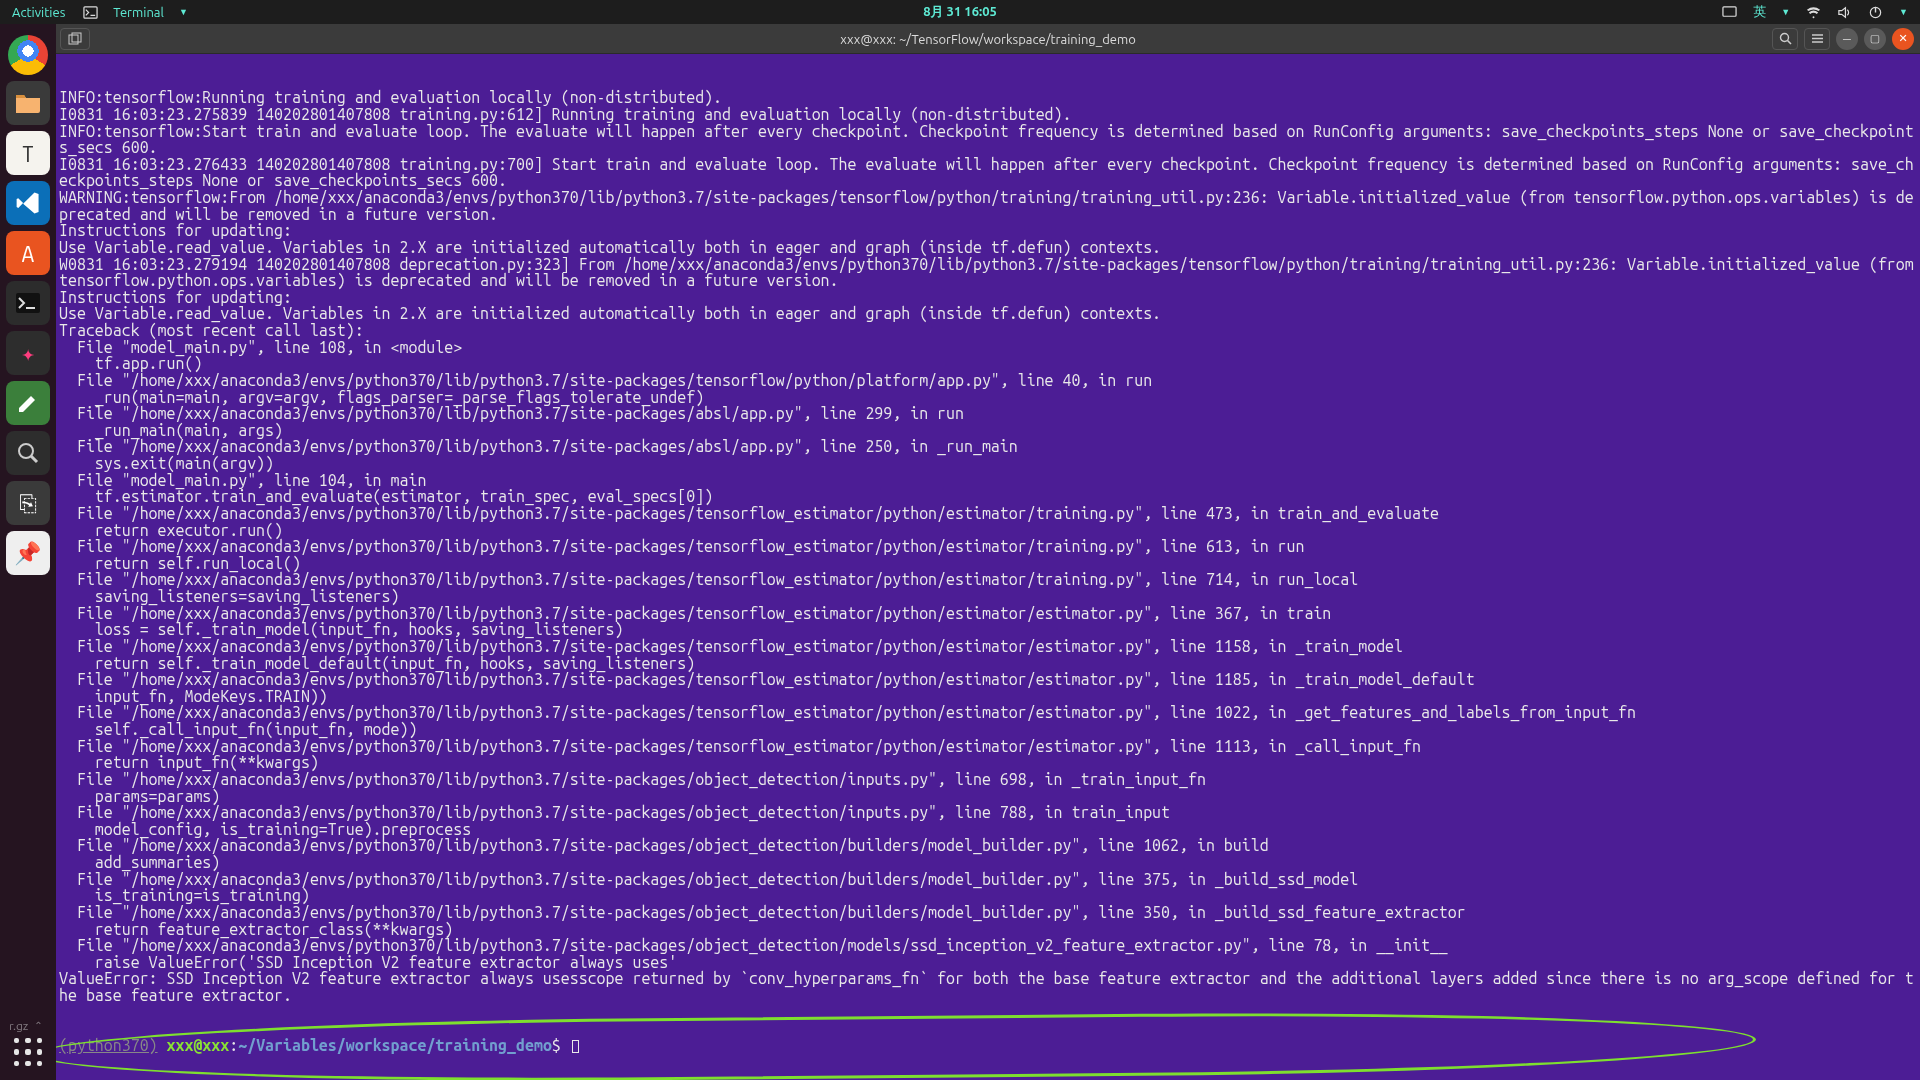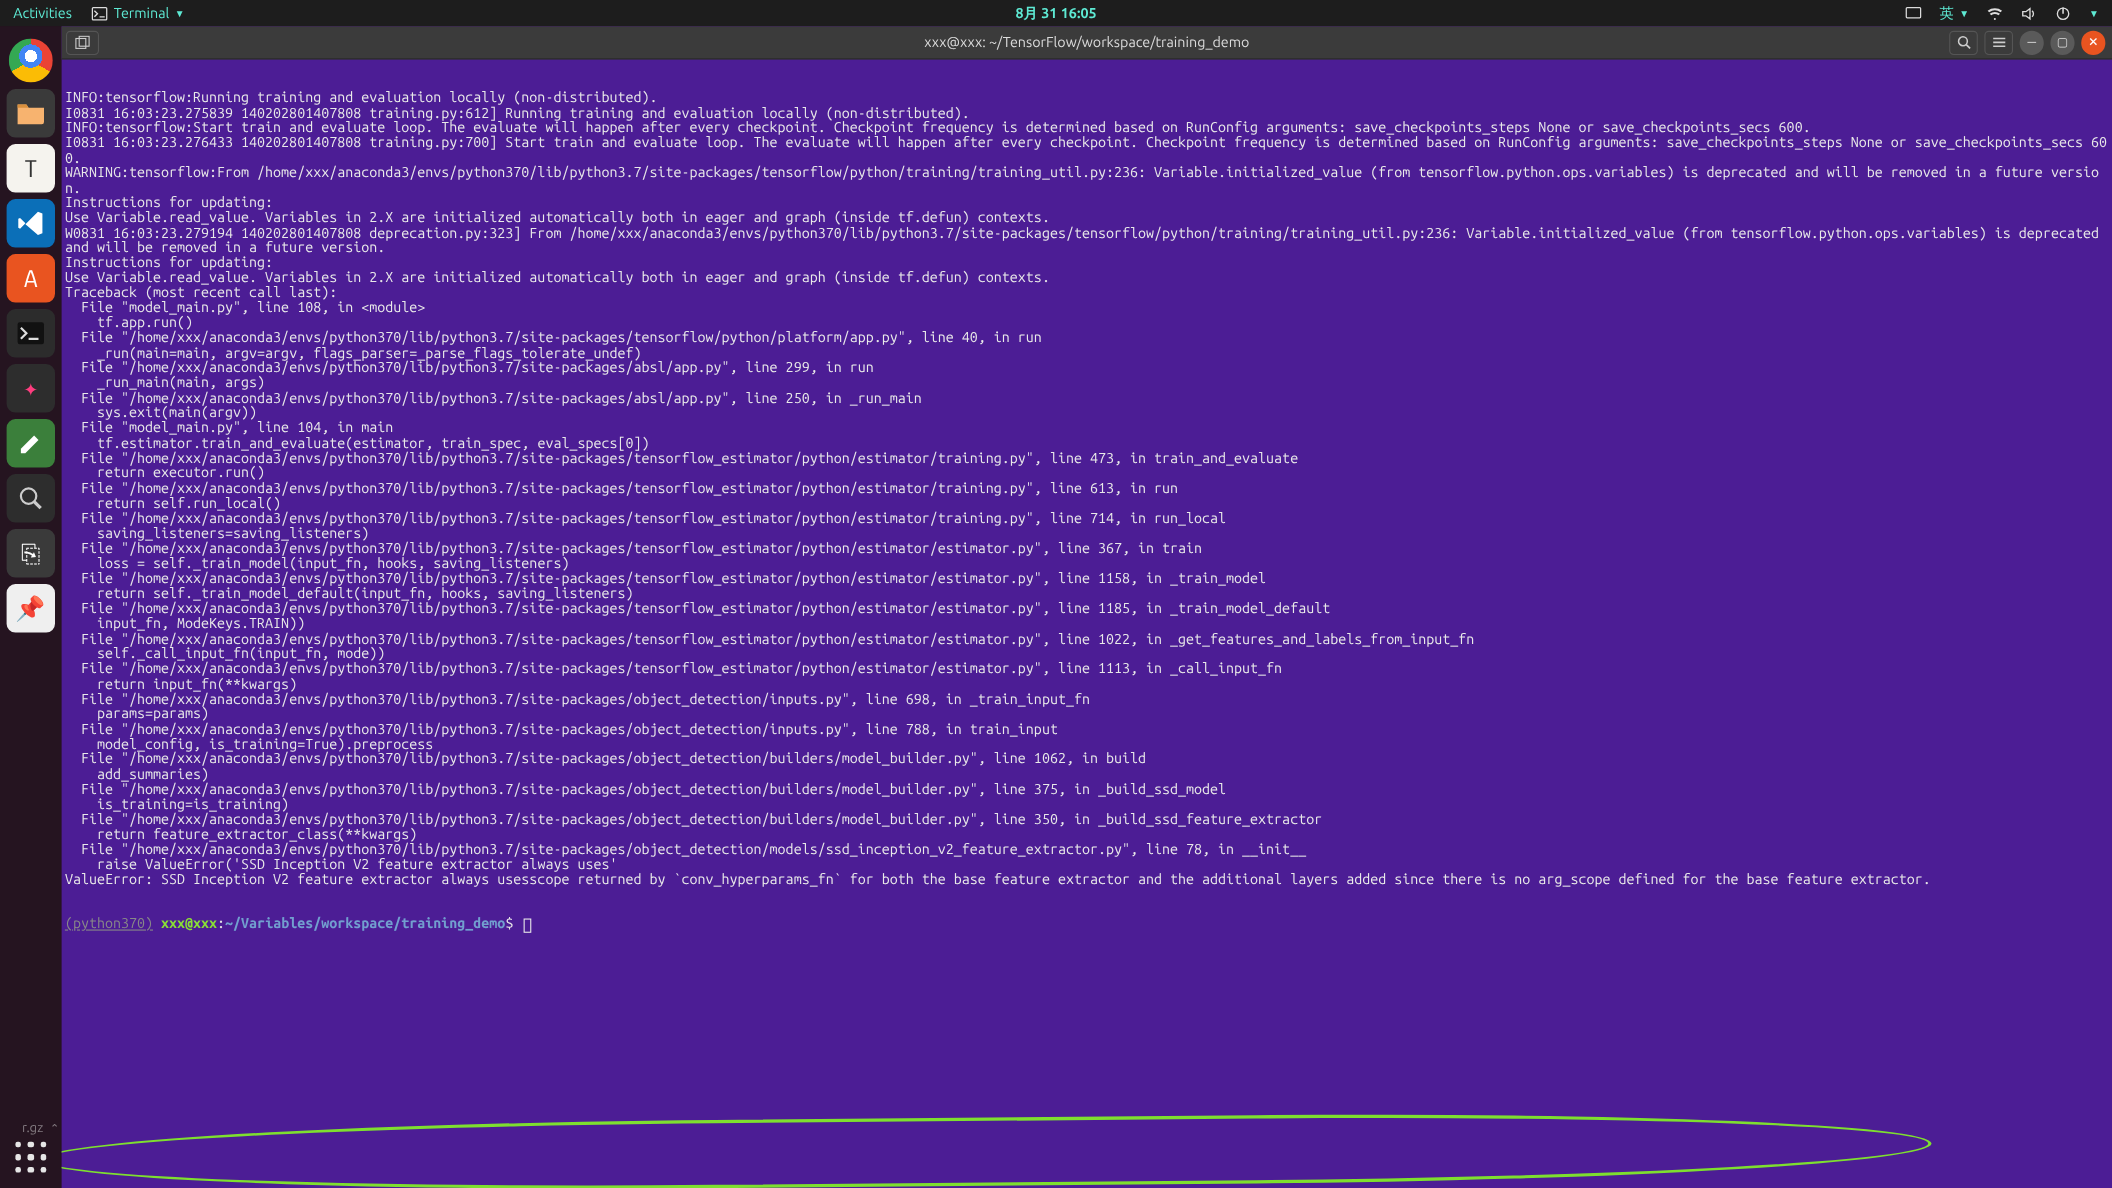--- a/index.html
+++ b/index.html
@@ -19,21 +19,21 @@
     background: #1d1d1d;
     color: #5eead4;
     display: flex;
     align-items: center;
     font-family: Ubuntu, sans-serif;
     font-size: 13px;
   }
   .topbar .left { display: flex; align-items: center; gap: 18px; padding-left: 12px; }
   .topbar .center { position: absolute; left: 50%; transform: translateX(-50%); font-weight: bold; }
   .topbar .right { margin-left: auto; display: flex; align-items: center; gap: 16px; padding-right: 12px; }
-  .topbar .menu-item { display: flex; align-items: center; gap: 5px; }
+  .topbar .menu-item { display: flex; align-items: center; gap: 15px; }
   .topbar .caret { font-size: 9px; }
   .topbar svg { width: 15px; height: 15px; fill: #dcdcdc; }
 
   
   .dock {
     position: absolute;
     left: 0;
     top: 24px;
     bottom: 0;
     width: 56px;
@@ -117,21 +117,21 @@
   .sq-btn {
     width:26px; height:22px; border:1px solid #555; border-radius:4px;
     display:flex; align-items:center; justify-content:center; color:#ddd;
   }
   .circ-btn.close { background:#e95420; color:#fff; }
 
   .term-body {
     flex:1;
     padding: 2px 3px 0 3px;
     color: #e9e9e9;
-    font-size: 13px;
+    font-size: 16px;
     line-height: 1.04;
     white-space: pre-wrap;
     word-break: break-all;
     position: relative;
     overflow: hidden;
   }
   .term-line { min-height: 13.7px; }
   .prompt-env { color:#888;text-decoration:underline; }
   .prompt-userhost { color:#8ae234; font-weight:bold;margin-top:48px; }
   .prompt-path { color:#729fcf; font-weight:bold; }
@@ -146,21 +146,21 @@
     position:absolute;
     border: 3px solid #7edf2f;
     border-radius: 50% / 70%;
     pointer-events:none;
     transform: rotate(-0.5deg);
   }
   .archive-row {
     position:absolute; left:0; bottom:40px; height:30px;
     display:flex; align-items:center; gap:6px;
     font-family: Ubuntu, sans-serif; font-size:12px; color:#ddd;
-    opacity:0.5; padding-left:20px;text-align:right;
+    opacity:0.5; padding-left:9px;text-align:right;
   }
 </style>
 </head>
 <body>
 
 <div class="topbar">
   <div class="left">
     <span>Activities</span>
     <span class="menu-item">
       <svg viewBox="0 0 16 16">

